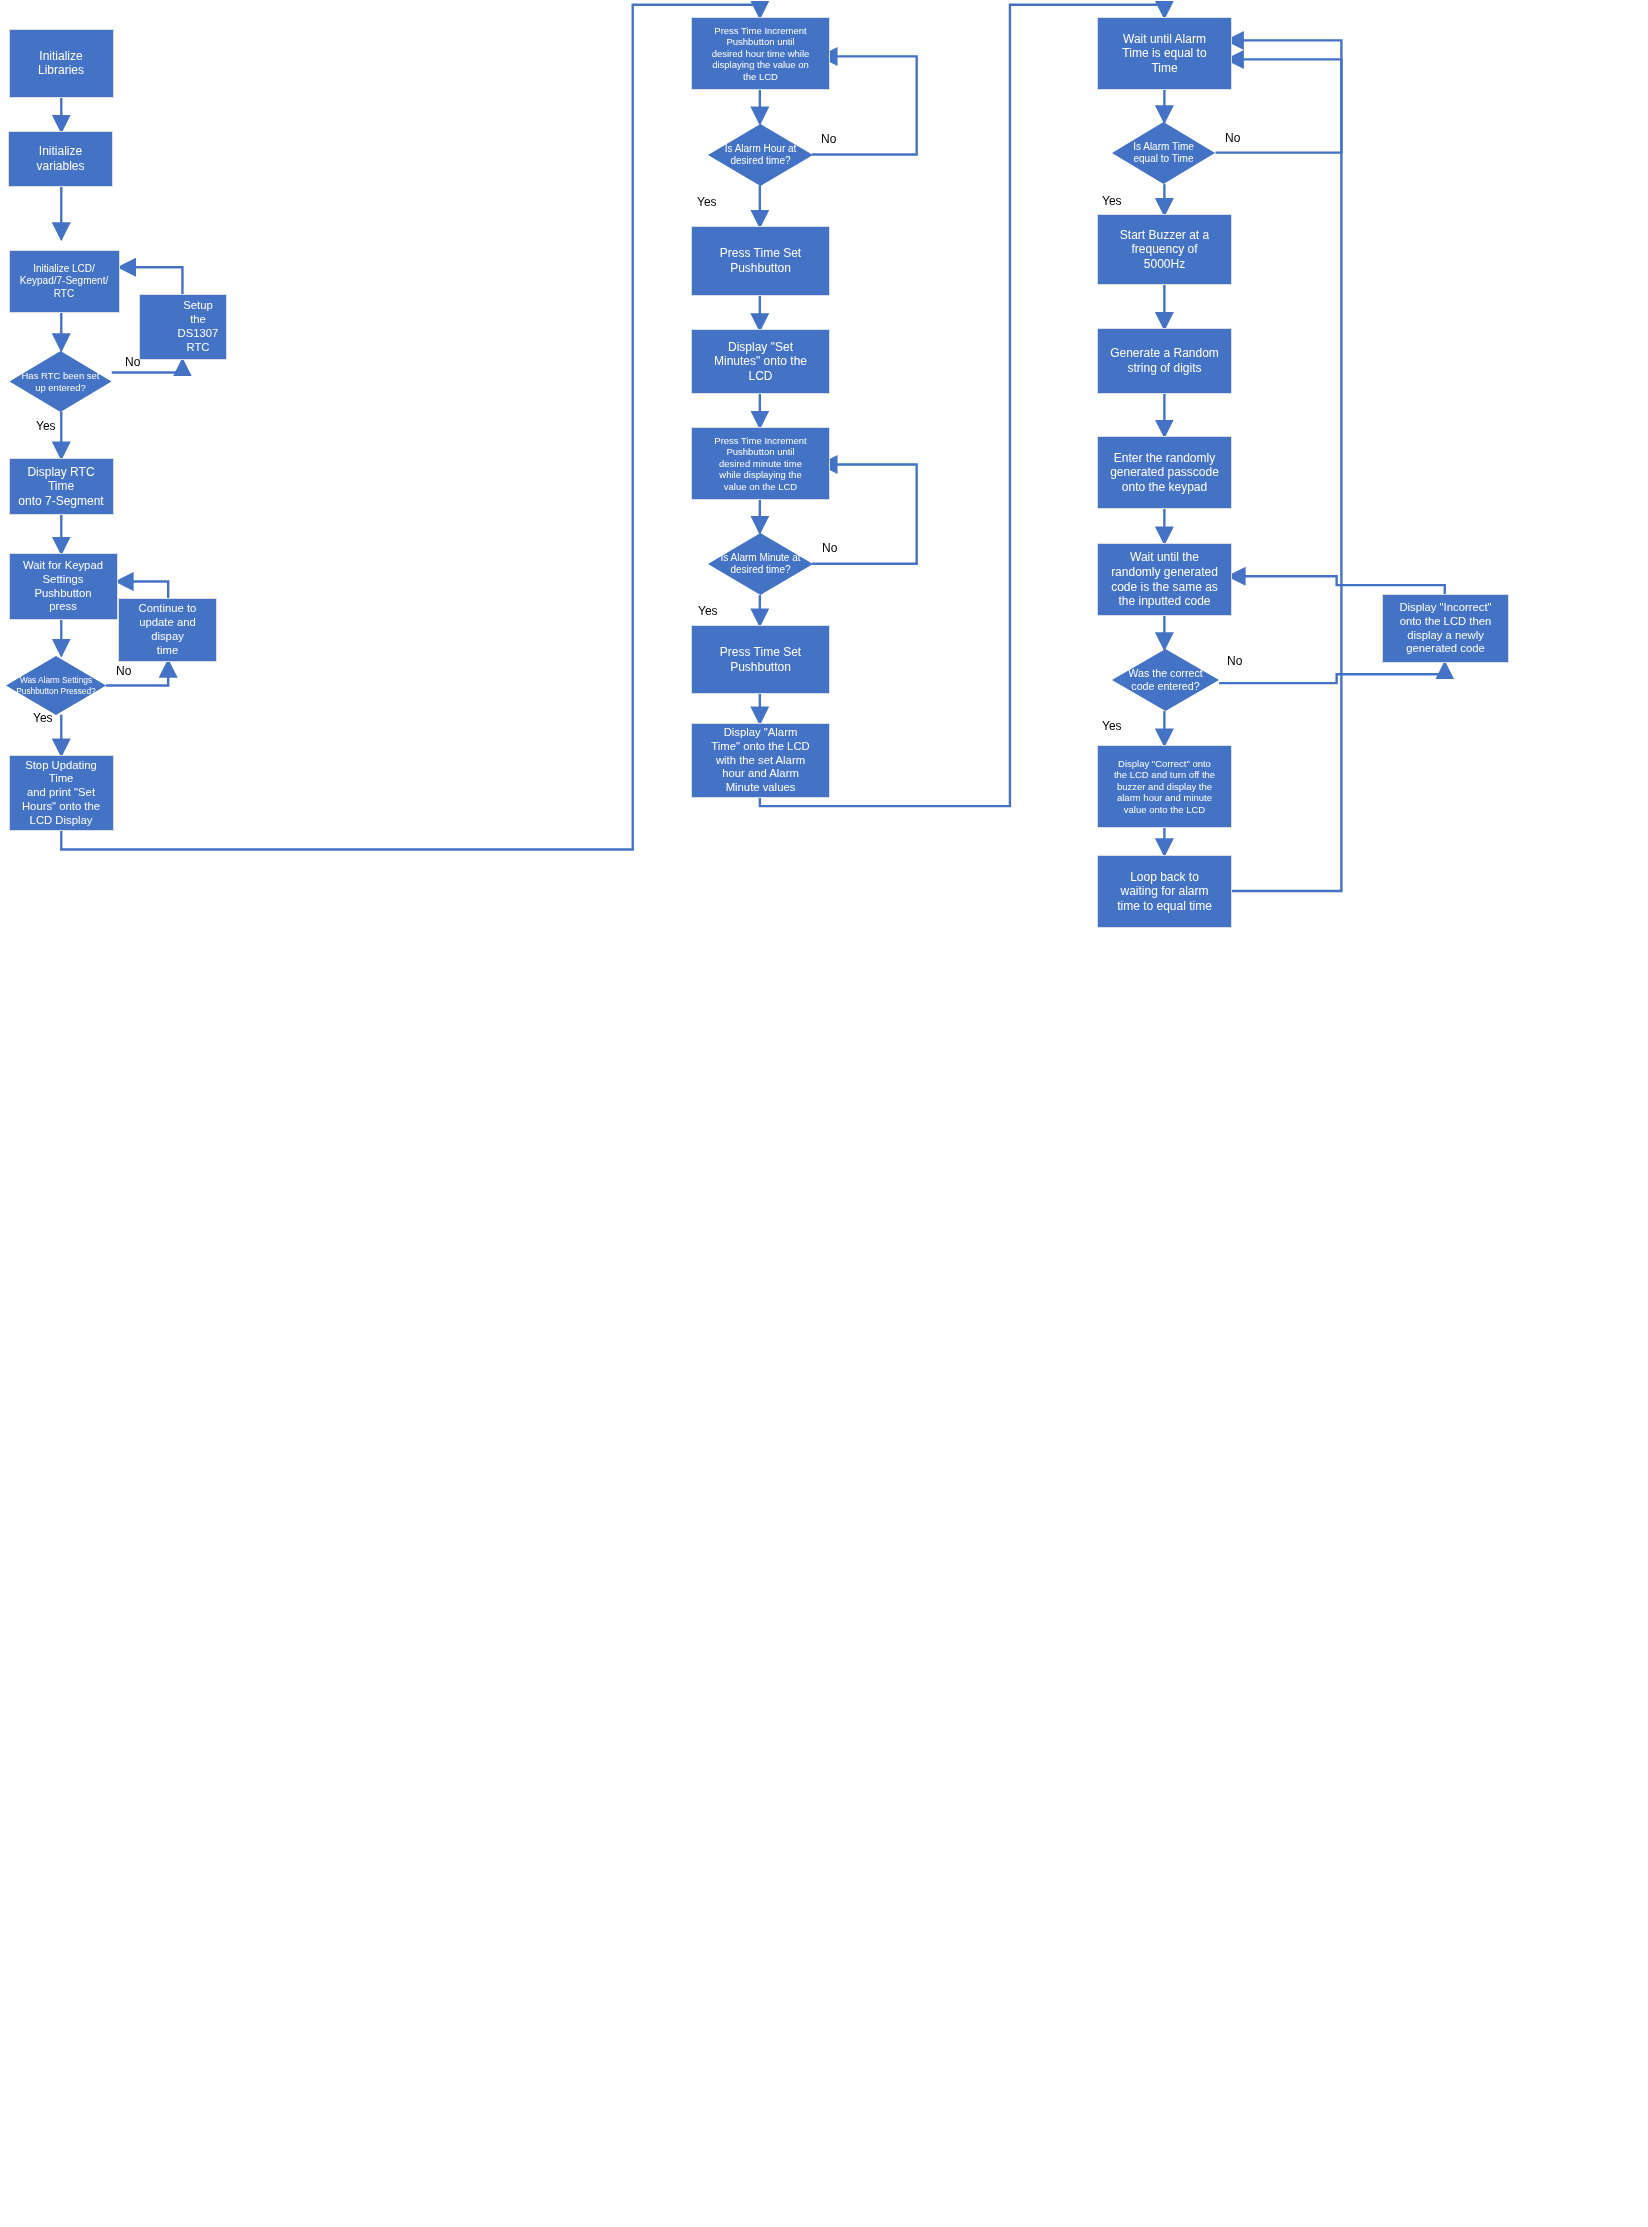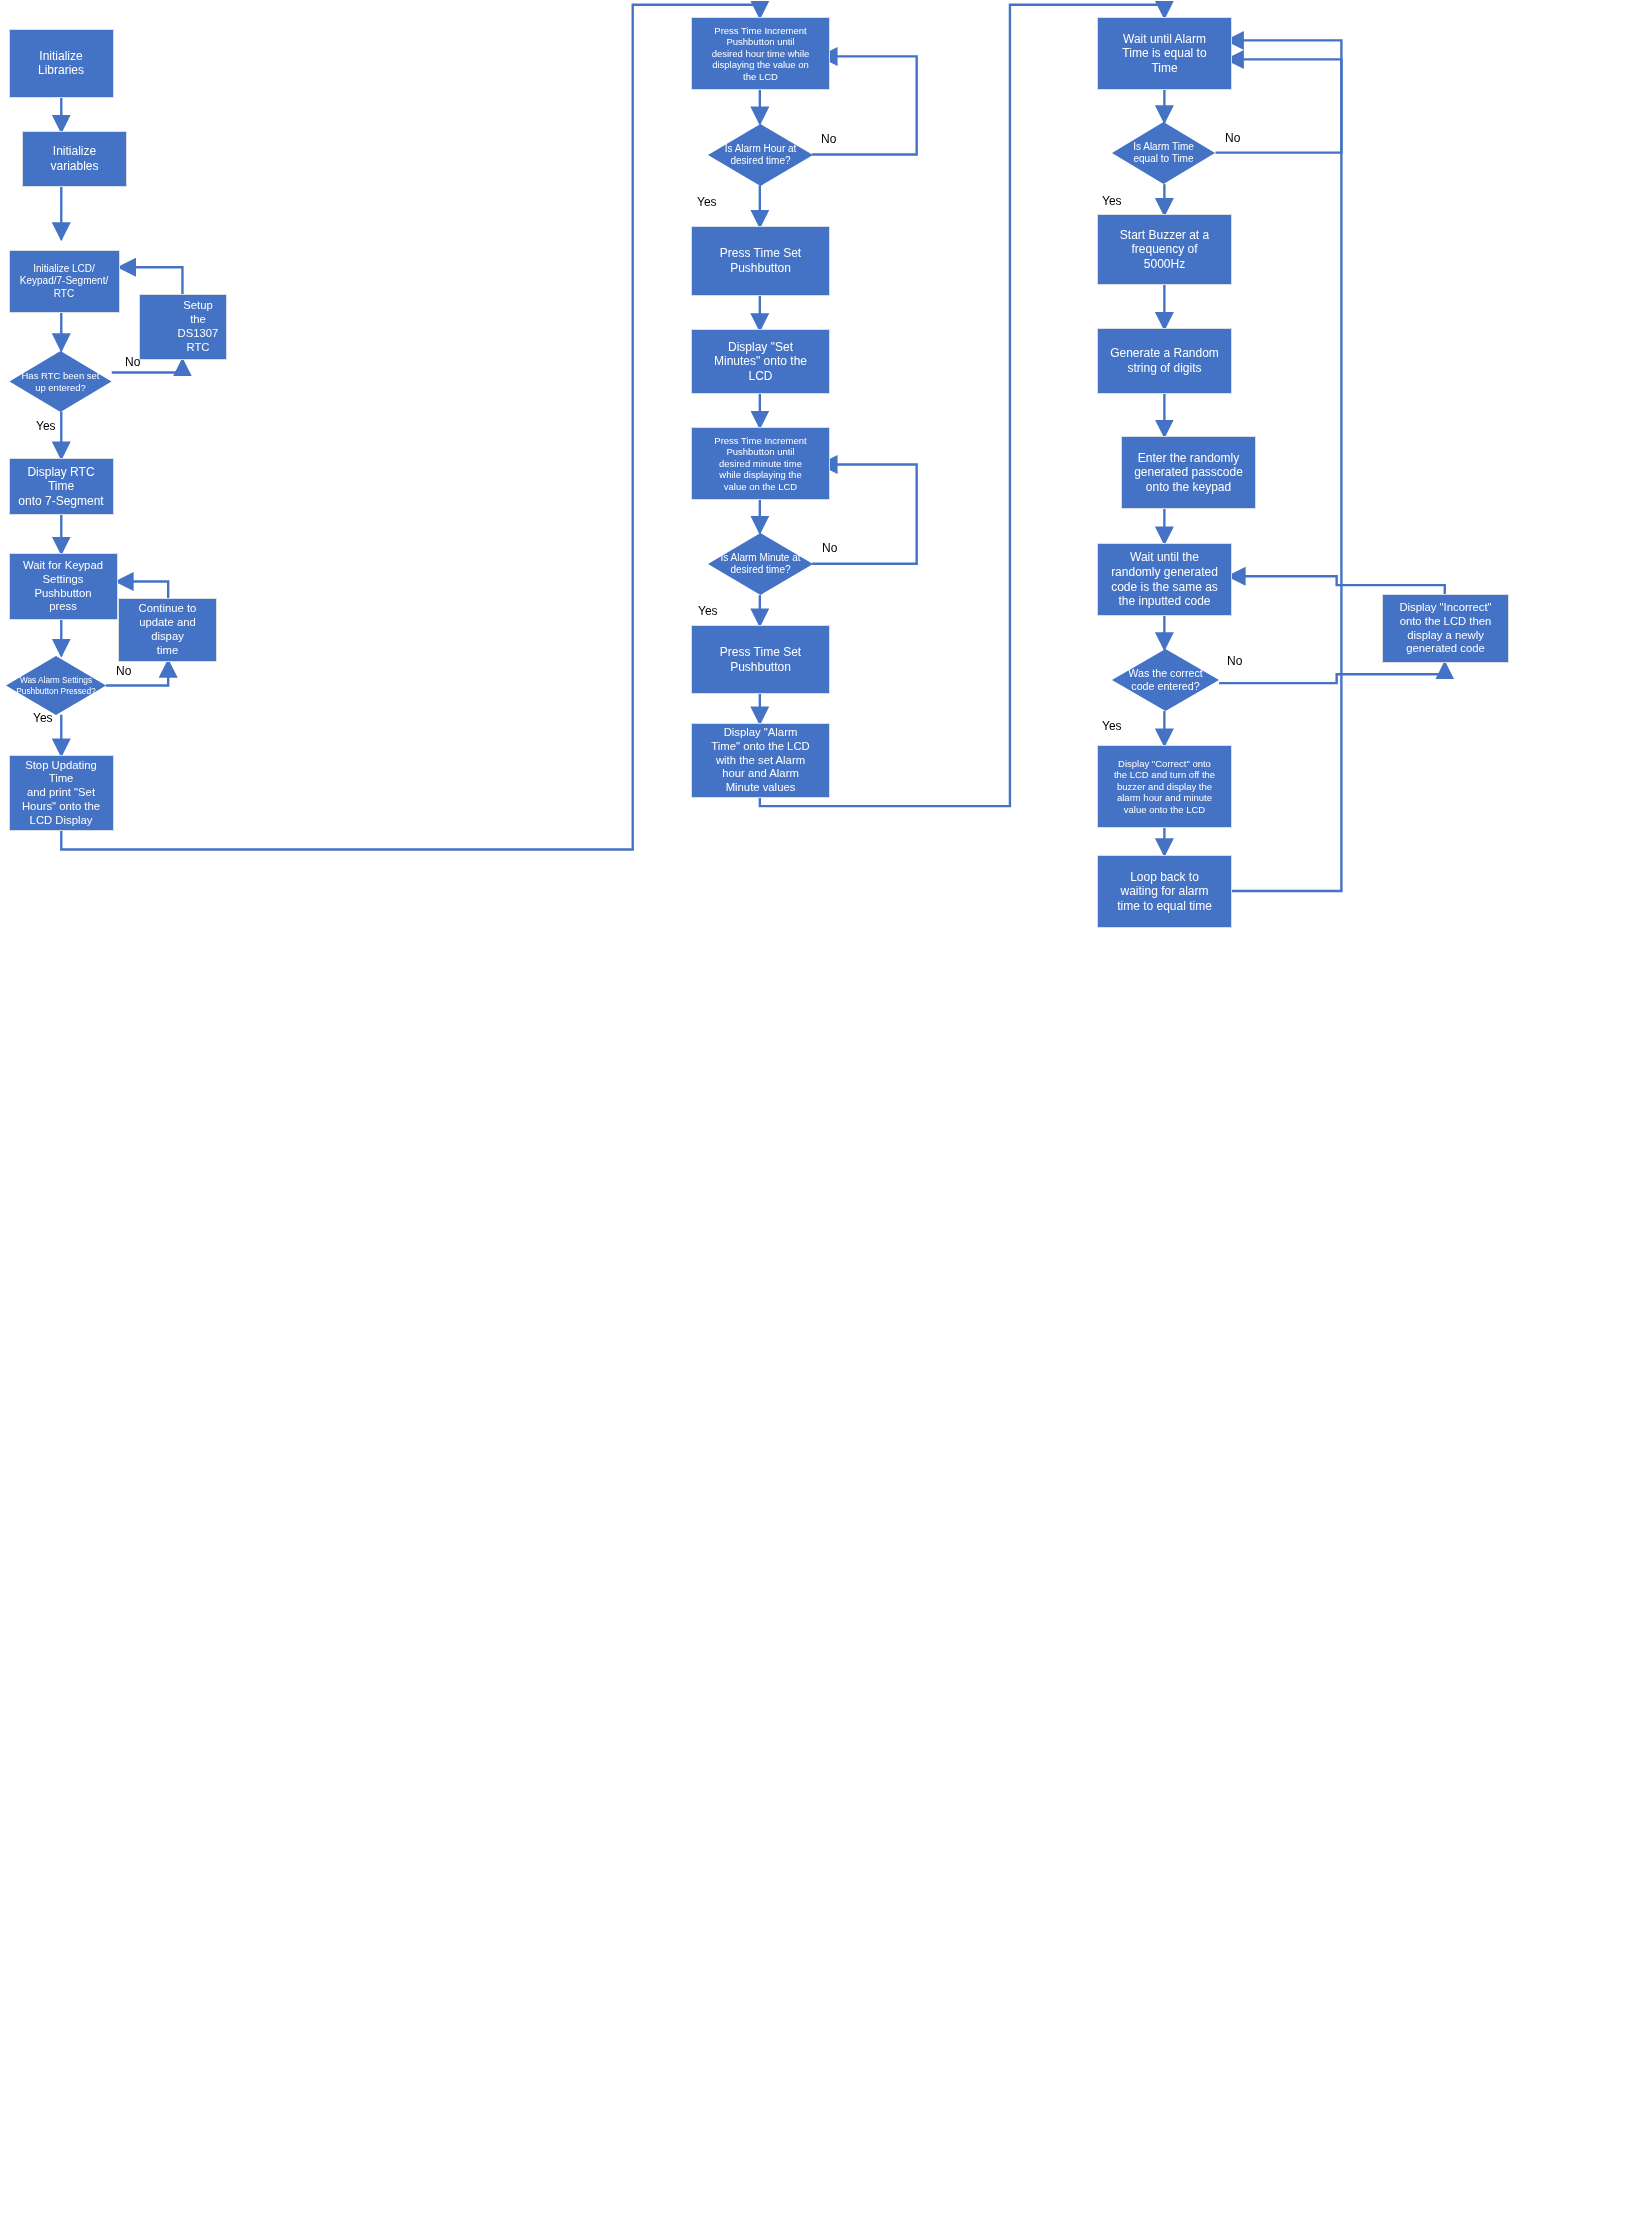--- a/index.html
+++ b/index.html
@@ -108,21 +108,21 @@
       <path d="M2052,1150 L2250,1150 L2250,1135 L2432,1135 L2432,1115"></path>
 
       <path d="M2432,1002 L2432,985 L2250,985 L2250,970 L2068,970"></path>
 
       <path d="M2058,1500 L2258,1500 L2258,68 L2065,68"></path>
     </g>
   </svg>
 
   <div class="node" style="left:9.5px;top:13.7px;width:103px;height:67px;font-size:12px;margin-top:16px;">Initialize Libraries</div>
 
-  <div class="node" style="left:23px;top:132px;width:103px;height:54px;font-size:12px;">Initialize variables</div>
+  <div class="node" style="left:9px;top:132px;width:103px;height:54px;font-size:12px;">Initialize variables</div>
 
   <div class="node" style="left:9.5px;top:251px;width:109px;height:61px;font-size:10px;">Initialize LCD/
 Keypad/7-Segment/
 RTC</div>
 
   <div class="node" style="left:140px;top:295px;width:86px;height:64px;font-size:11.3px;padding-left:36px;">Setup the
 DS1307 RTC</div>
 
   <div class="diamond" style="left:9.5px;top:351px;width:102px;height:61px;font-size:9.5px;">
     <span class="dshape"></span>
@@ -202,21 +202,21 @@
 equal to Time</span>
   </div>
 
   <div class="node" style="left:1098px;top:215px;width:133px;height:69px;font-size:12px;">Start Buzzer at a
 frequency of
 5000Hz</div>
 
   <div class="node" style="left:1098px;top:329px;width:133px;height:64px;font-size:12px;">Generate a Random
 string of digits</div>
 
-  <div class="node" style="left:1098px;top:437px;width:133px;height:71px;font-size:12px;margin-left:24px;">Enter the randomly
+  <div class="node" style="left:1098px;top:437px;width:133px;height:71px;font-size:12px;">Enter the randomly
 generated passcode
 onto the keypad</div>
 
   <div class="node" style="left:1098px;top:544px;width:133px;height:71px;font-size:12px;">Wait until the
 randomly generated
 code is the same as
 the inputted code</div>
 
   <div class="diamond" style="left:1112px;top:649px;width:107px;height:62px;font-size:10.7px;">
     <span class="dshape"></span>

